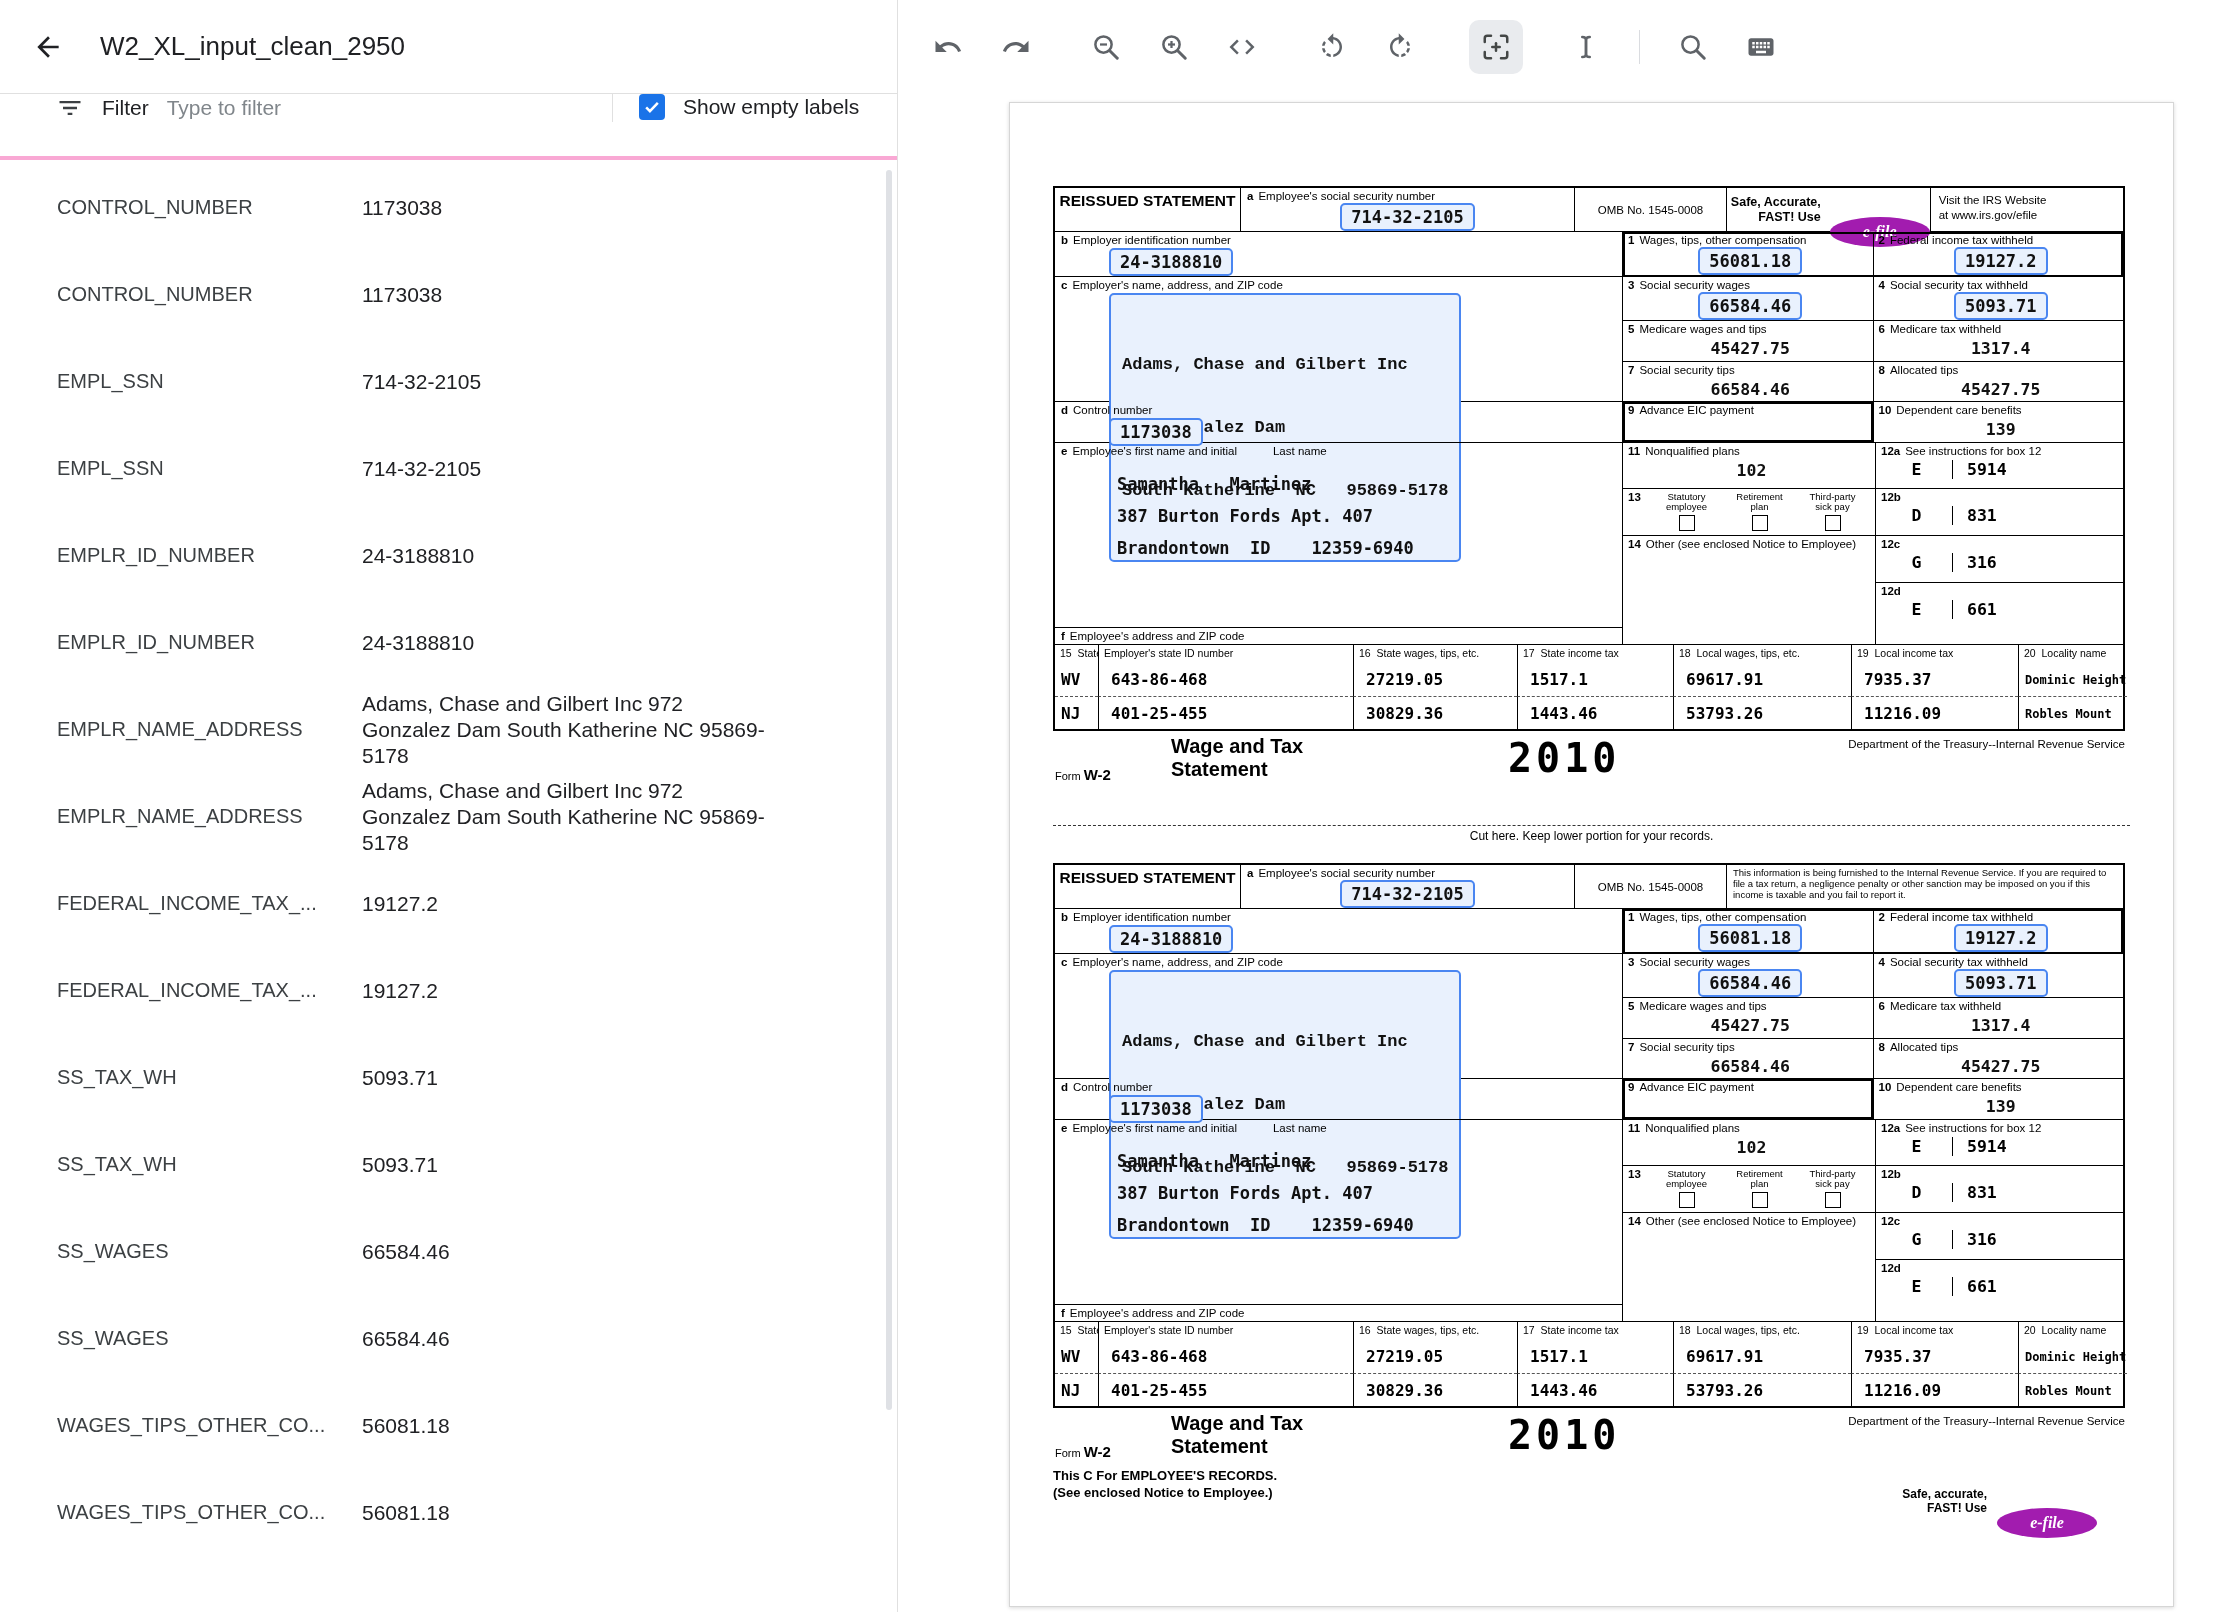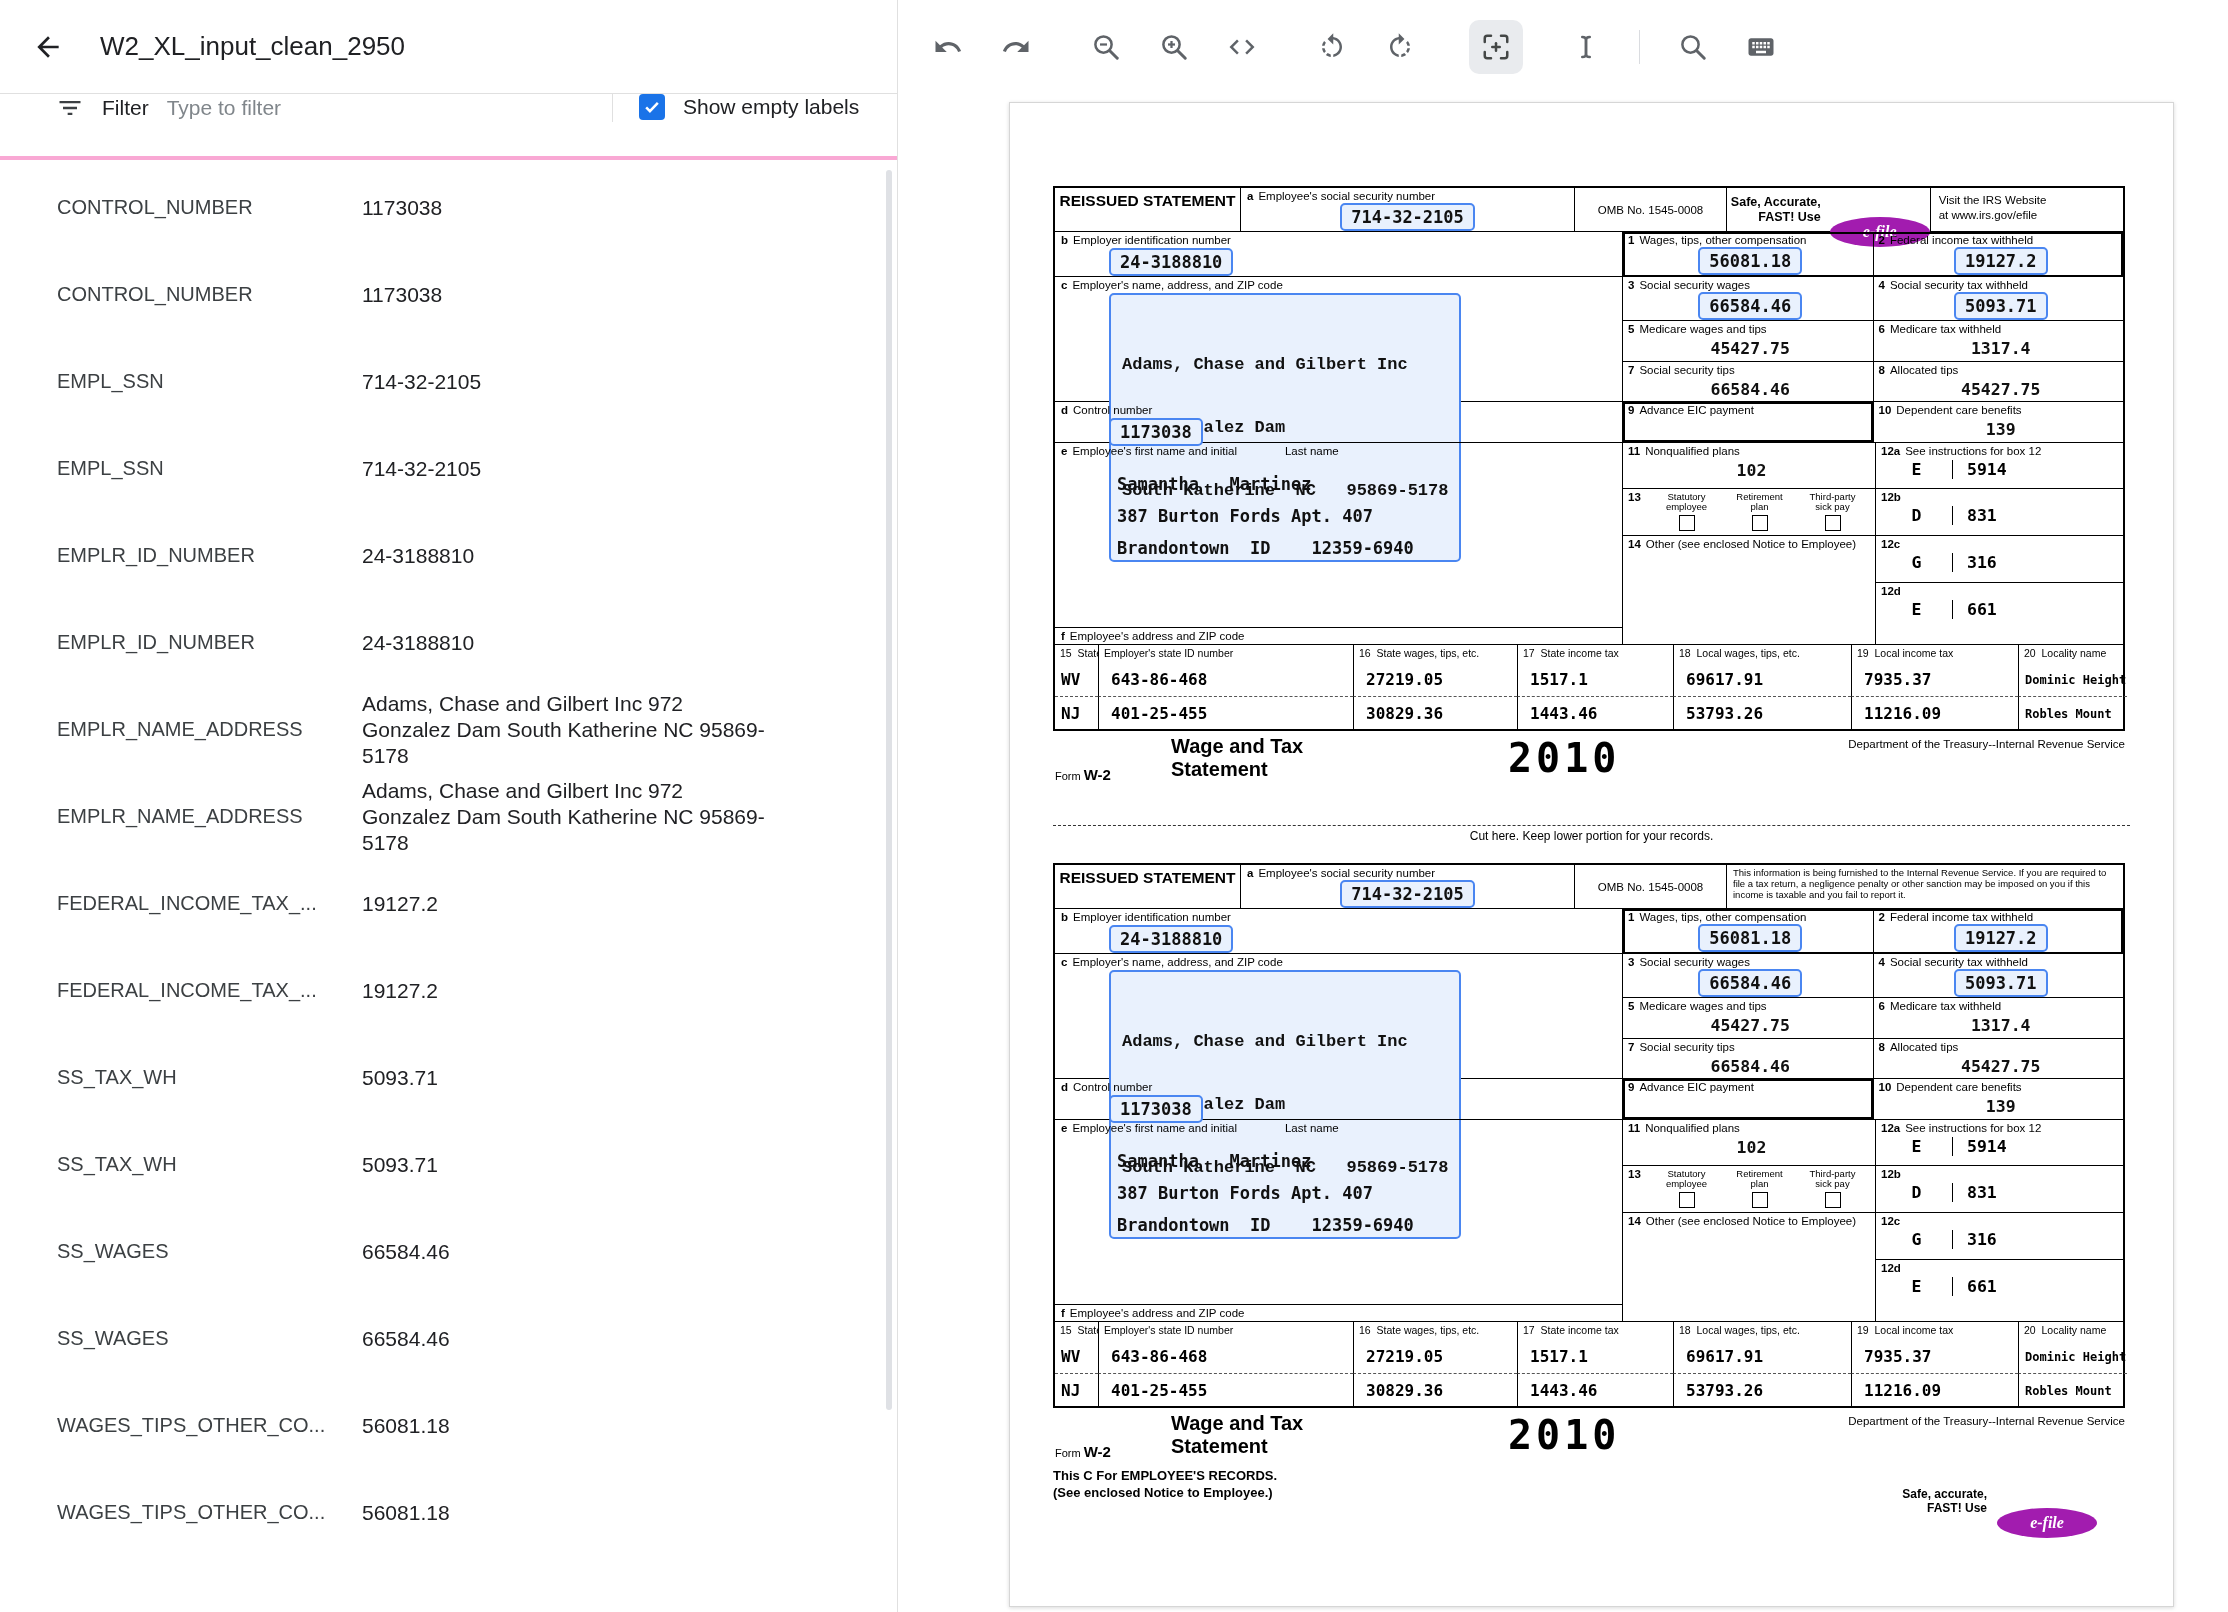--- a/index.html
+++ b/index.html
@@ -86,21 +86,21 @@
   .efile { width:100px; height:30px; flex:none; background:#a21caf; color:#fff; border-radius:50%;
            display:inline-flex; align-items:center; justify-content:center; font-style:italic;
            font-weight:700; font-size:16px; font-family:"Liberation Serif", serif;margin-top:44px; }
   .visit { flex:1; font-size:11.5px; padding:5px 8px; line-height:1.3; }
   .furnish { flex:1; font-size:9.5px; line-height:1.18; padding:2px 6px; }
 
   .w2-main { display:flex; }
   .w2-left { width:568px; border-right:1px solid #000; }
   .lcell { border-bottom:1px solid #000; padding:2px 0 0 6px; position:relative; }
   .lcell.noborder { border-bottom:none; }
-  .lastname { margin-left:48px; }
+  .lastname { margin-left:36px; }
   .eline { margin-left:56px; margin-top:12px; }
   .eline.first { margin-top:16px; }
 
   .w2-right { flex:1; display:flex; flex-direction:column; }
   .rrow { display:flex; border-bottom:1px solid #000; }
   .rrow.bold { outline:2.5px solid #000; outline-offset:-2px; }
   .rbox { flex:1; padding:2px 0 0 5px; position:relative; }
   .rbox.bold { outline:2.5px solid #000; outline-offset:-2px; }
   .bl { border-left:1px solid #000; }
   .vcenter { text-align:center; margin-top:0; }

